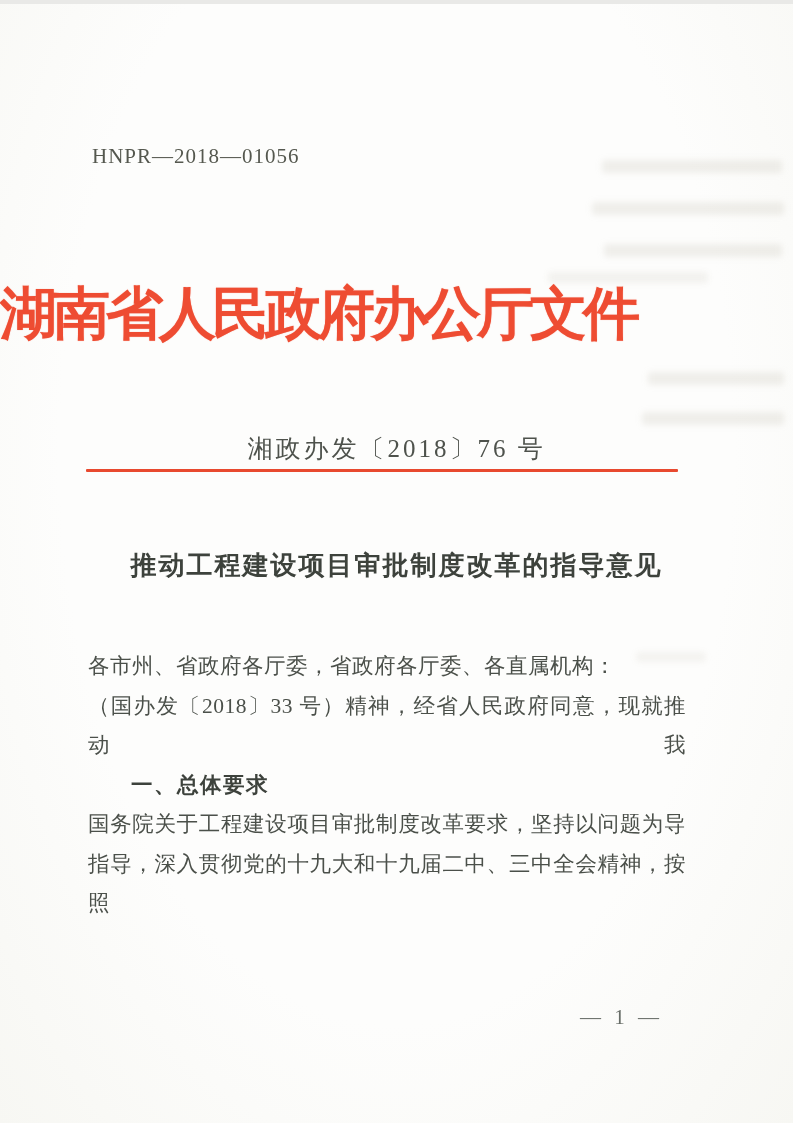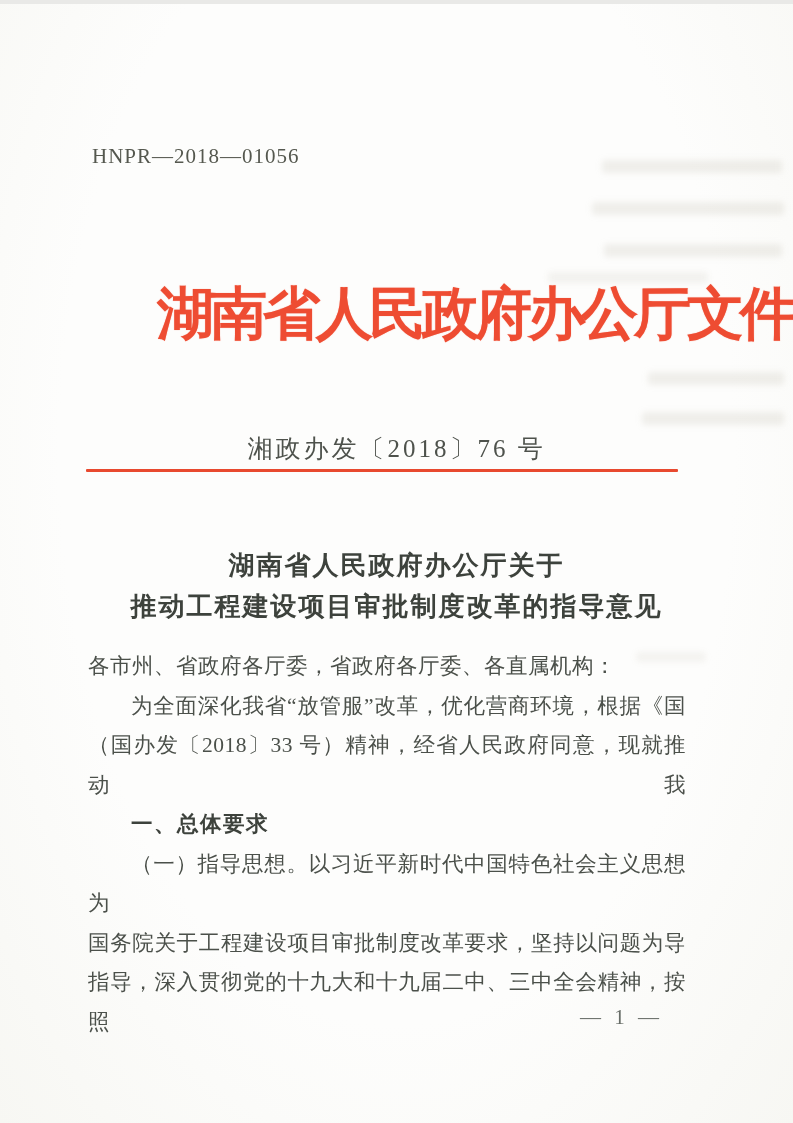--- a/index.html
+++ b/index.html
@@ -19,21 +19,21 @@
 
   
   .doc-code{
     position:absolute;left:92px;top:140px;
     font-size:21px;letter-spacing:1px;color:#55584f;
   }
 
   
   .banner{
     position:absolute;left:0;top:272px;width:100%;
-    text-align:right;
+    text-align:left;
     font-size:57px;font-weight:bold;
     letter-spacing:-4px;
     color:#ee4c32;
     text-shadow:0 0 1px rgba(238,76,50,.55);
     white-space:nowrap;
   }
 
   
   .doc-number{
     position:absolute;left:0;top:428px;width:100%;
@@ -110,29 +110,26 @@
   <div class="ghost g6"></div>
   <div class="ghost g7"></div>
 
   <div class="banner">湖南省人民政府办公厅文件</div>
 
   <div class="doc-number">湘政办发〔2018〕76 号</div>
 
   <div class="red-rule"></div>
 
   <div class="title-block">
-    <div class="title-line">湖南省人民政府办公厅关于</div>
     <div class="title-line">推动工程建设项目审批制度改革的指导意见</div>
   </div>
 
   <div class="body-block">
     <div class="body-line">各市州、省政府各厅委，省政府各厅委、各直属机构：</div>
-    <div class="body-line indent fill">为全面深化我省“放管服”改革，优化营商环境，根据《国</div>
     <div class="body-line fill">（国办发〔2018〕33 号）精神，经省人民政府同意，现就推动我</div>
     <div class="body-line indent bold">一、总体要求</div>
-    <div class="body-line indent fill">（一）指导思想。以习近平新时代中国特色社会主义思想为</div>
     <div class="body-line fill">国务院关于工程建设项目审批制度改革要求，坚持以问题为导</div>
     <div class="body-line fill">指导，深入贯彻党的十九大和十九届二中、三中全会精神，按照</div>
   </div>
 
   <div class="page-number">— 1 —</div>
 
 </div>
 
 </body></html>

